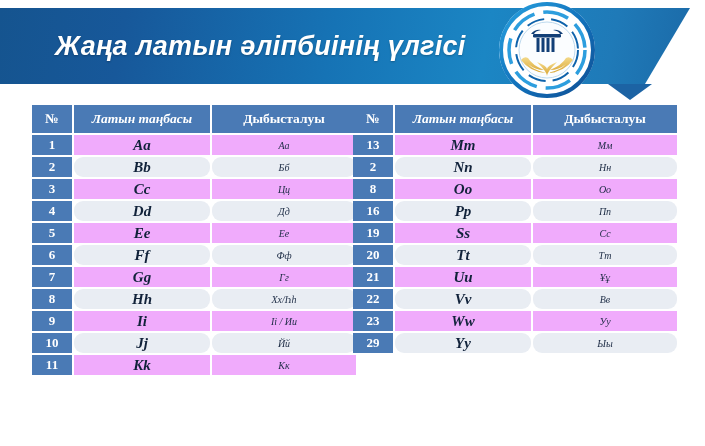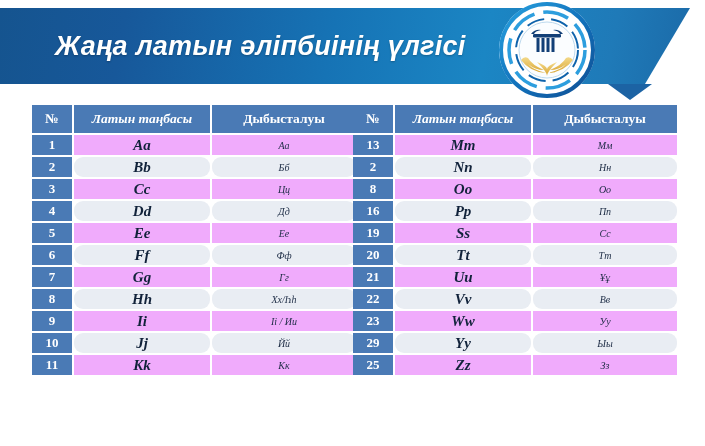--- a/index.html
+++ b/index.html
@@ -287,19 +287,14 @@
       <tr class="row-odd">
         <td class="cell-num col-num">23</td>
         <td class="cell-lat col-lat">Ww</td>
         <td class="cell-snd col-snd">Уу</td>
       </tr>
       <tr class="row-even">
         <td class="cell-num col-num">29</td>
         <td class="cell-lat col-lat">Yy</td>
         <td class="cell-snd col-snd">Ыы</td>
       </tr>
-      <tr class="row-odd">
-        <td class="cell-num col-num">25</td>
-        <td class="cell-lat col-lat">Zz</td>
-        <td class="cell-snd col-snd">Зз</td>
-      </tr>
     </tbody>
 </table>
 
 </body></html>

